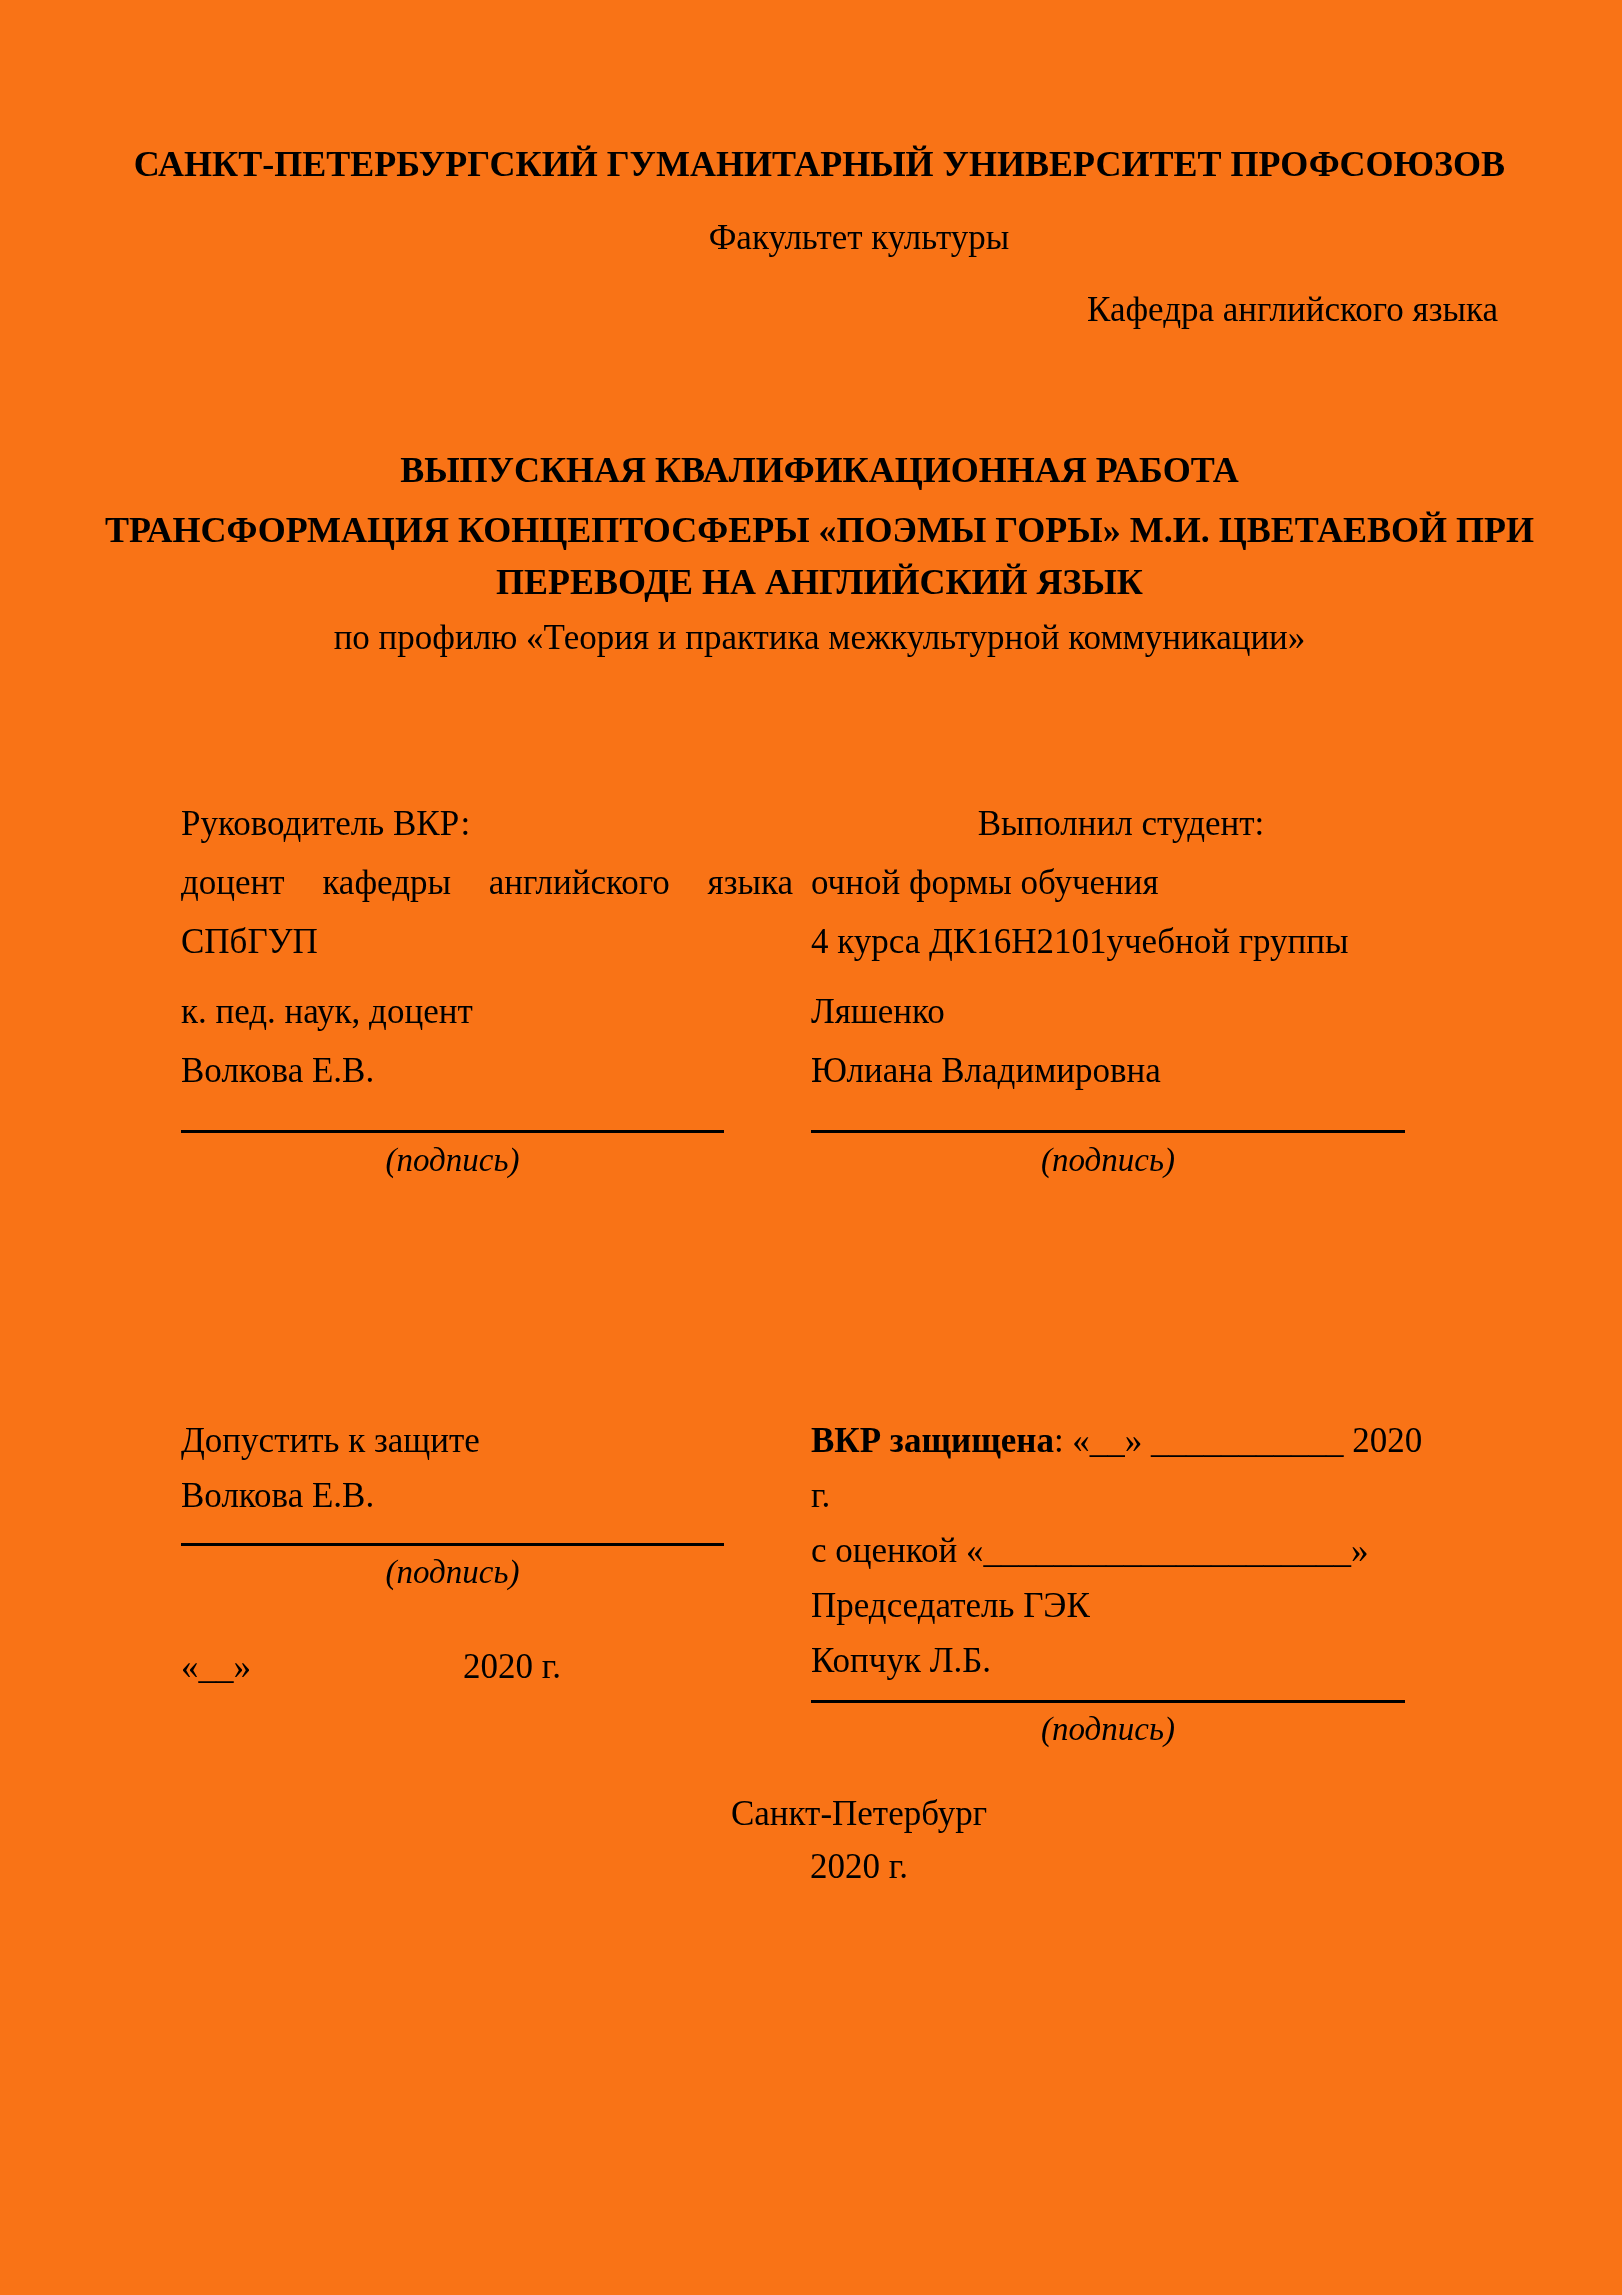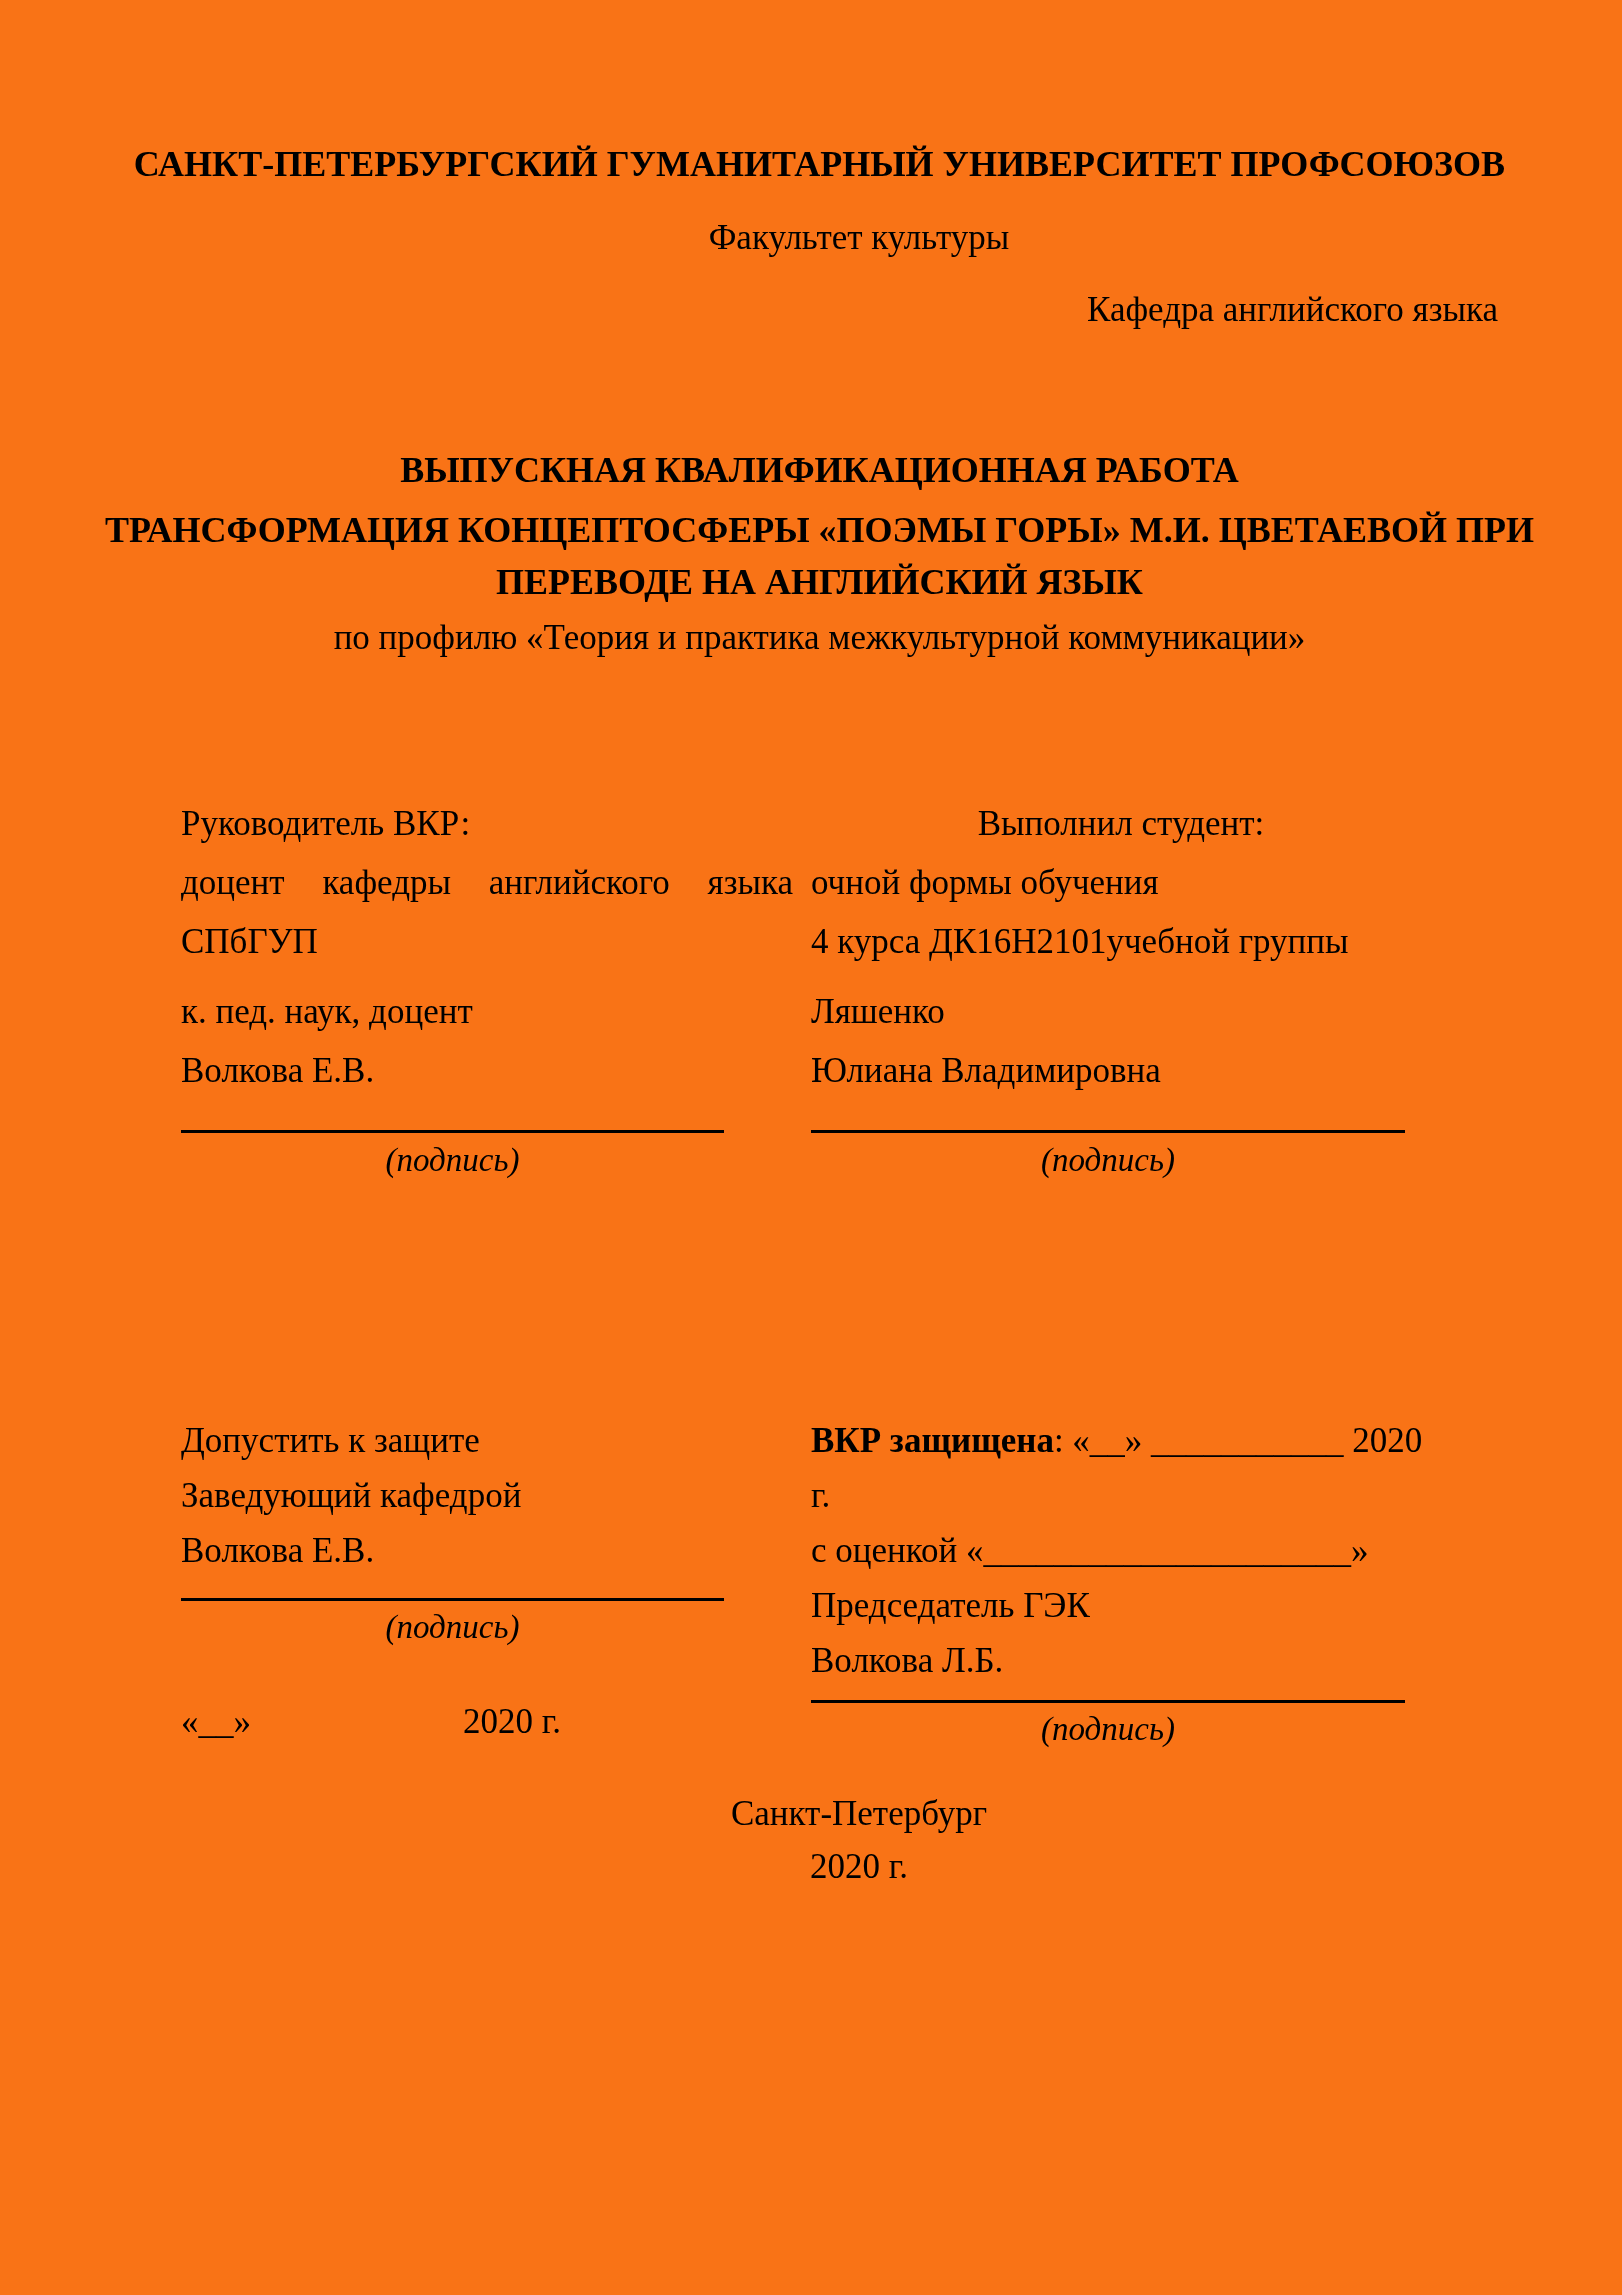--- a/index.html
+++ b/index.html
@@ -76,34 +76,33 @@
       <p class="gap-top">Ляшенко</p>
       <p>Юлиана Владимировна</p>
       <div class="sig-line w-right"></div>
       <p class="caption w-right">(подпись)</p>
     </div>
   </div>
 
   <div class="cols cols-bottom">
     <div class="col-left">
       <p>Допустить к защите</p>
-      <p>Заведующий кафедрой</p>
       <p>Волкова Е.В.</p>
       <div class="sig-line w-left mt25"></div>
       <p class="caption w-left">(подпись)</p>
       <div class="date-row">
         <span>«__»</span>
         <span class="year">2020 г.</span>
       </div>
     </div>
     <div class="col-right">
       <p><span class="bold">ВКР защищена</span><span>: «__» ___________ 2020 г.</span></p>
       <p>с оценкой «_____________________»</p>
       <p>Председатель ГЭК</p>
-      <p>Волкова Л.Б.</p>
+      <p>Копчук Л.Б.</p>
       <div class="sig-line w-right mt15"></div>
       <p class="caption w-right">(подпись)</p>
     </div>
   </div>
 
   <div class="footer">
     <p>Санкт-Петербург</p>
     <p>2020 г.</p>
   </div>
 

